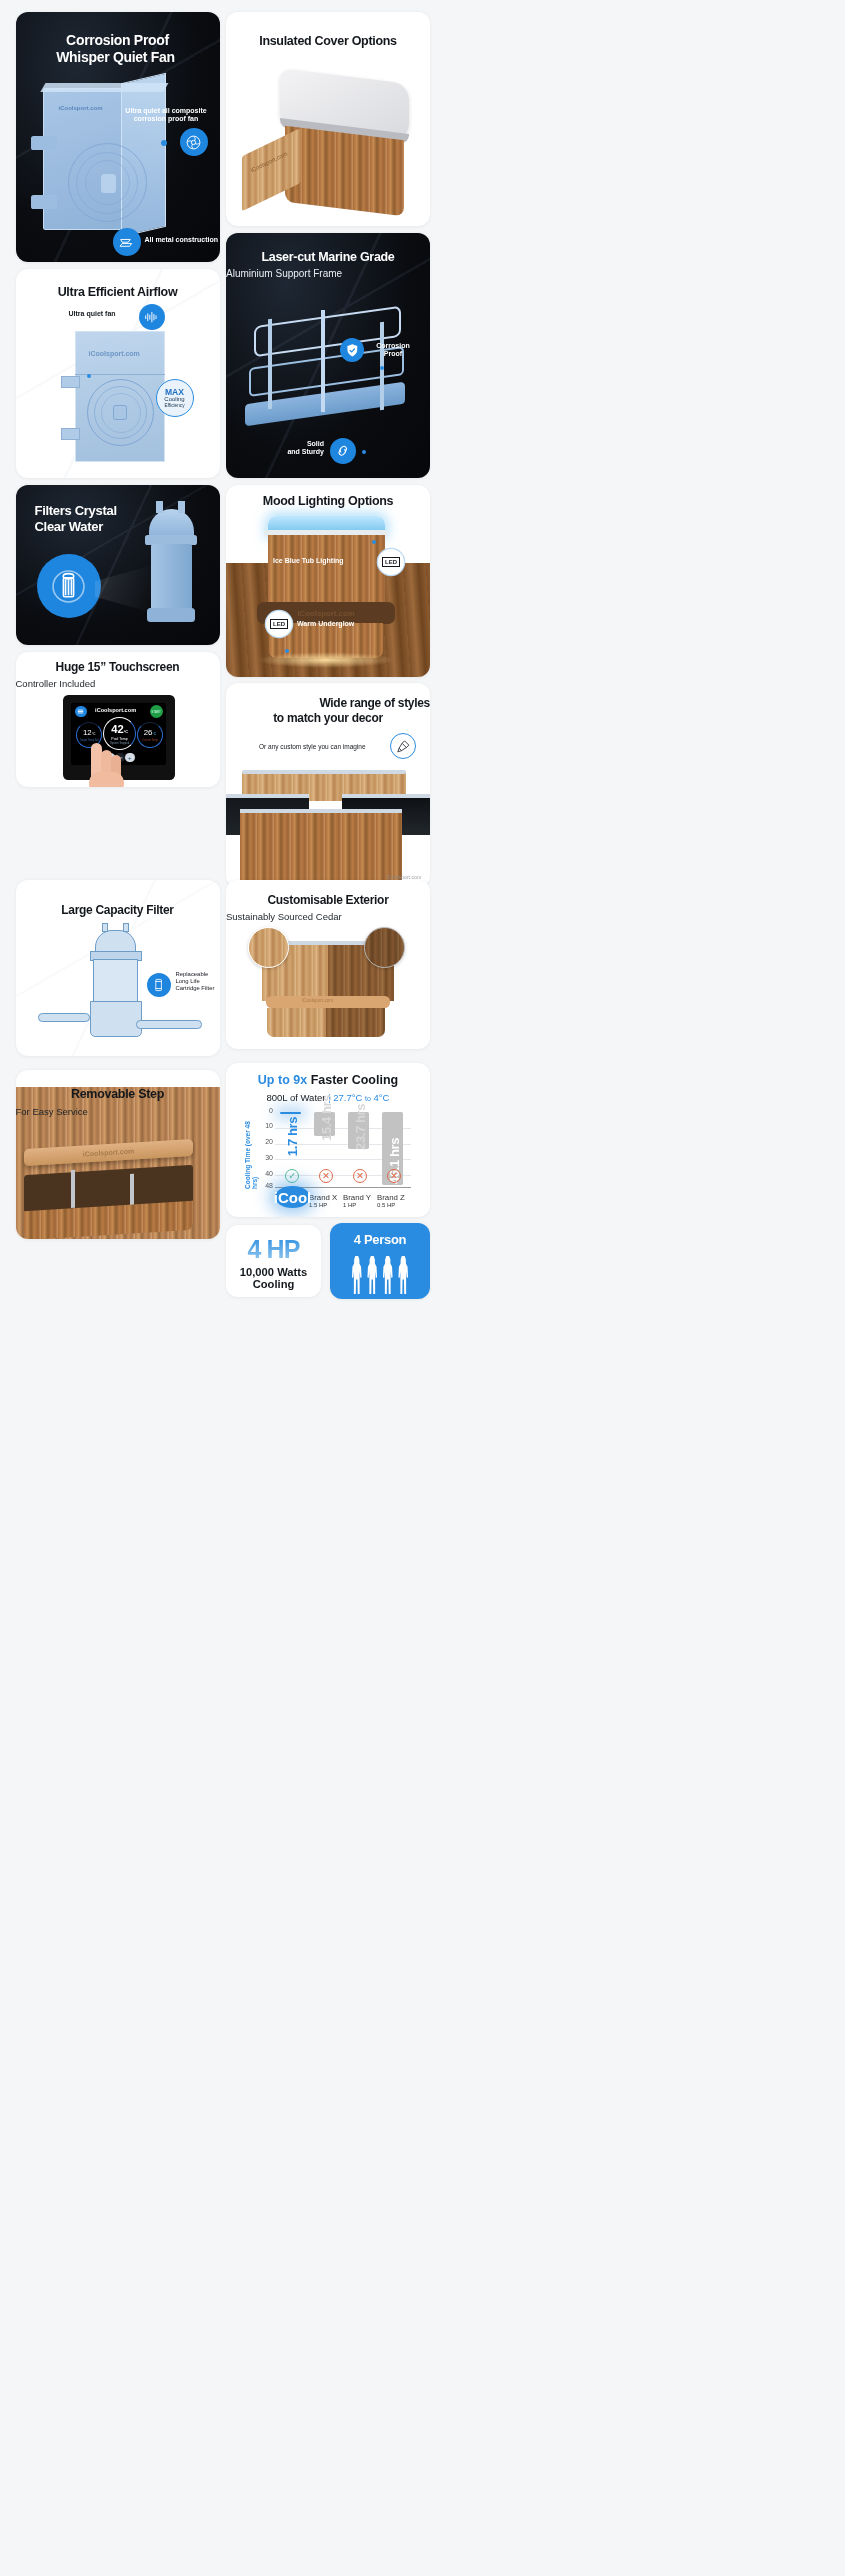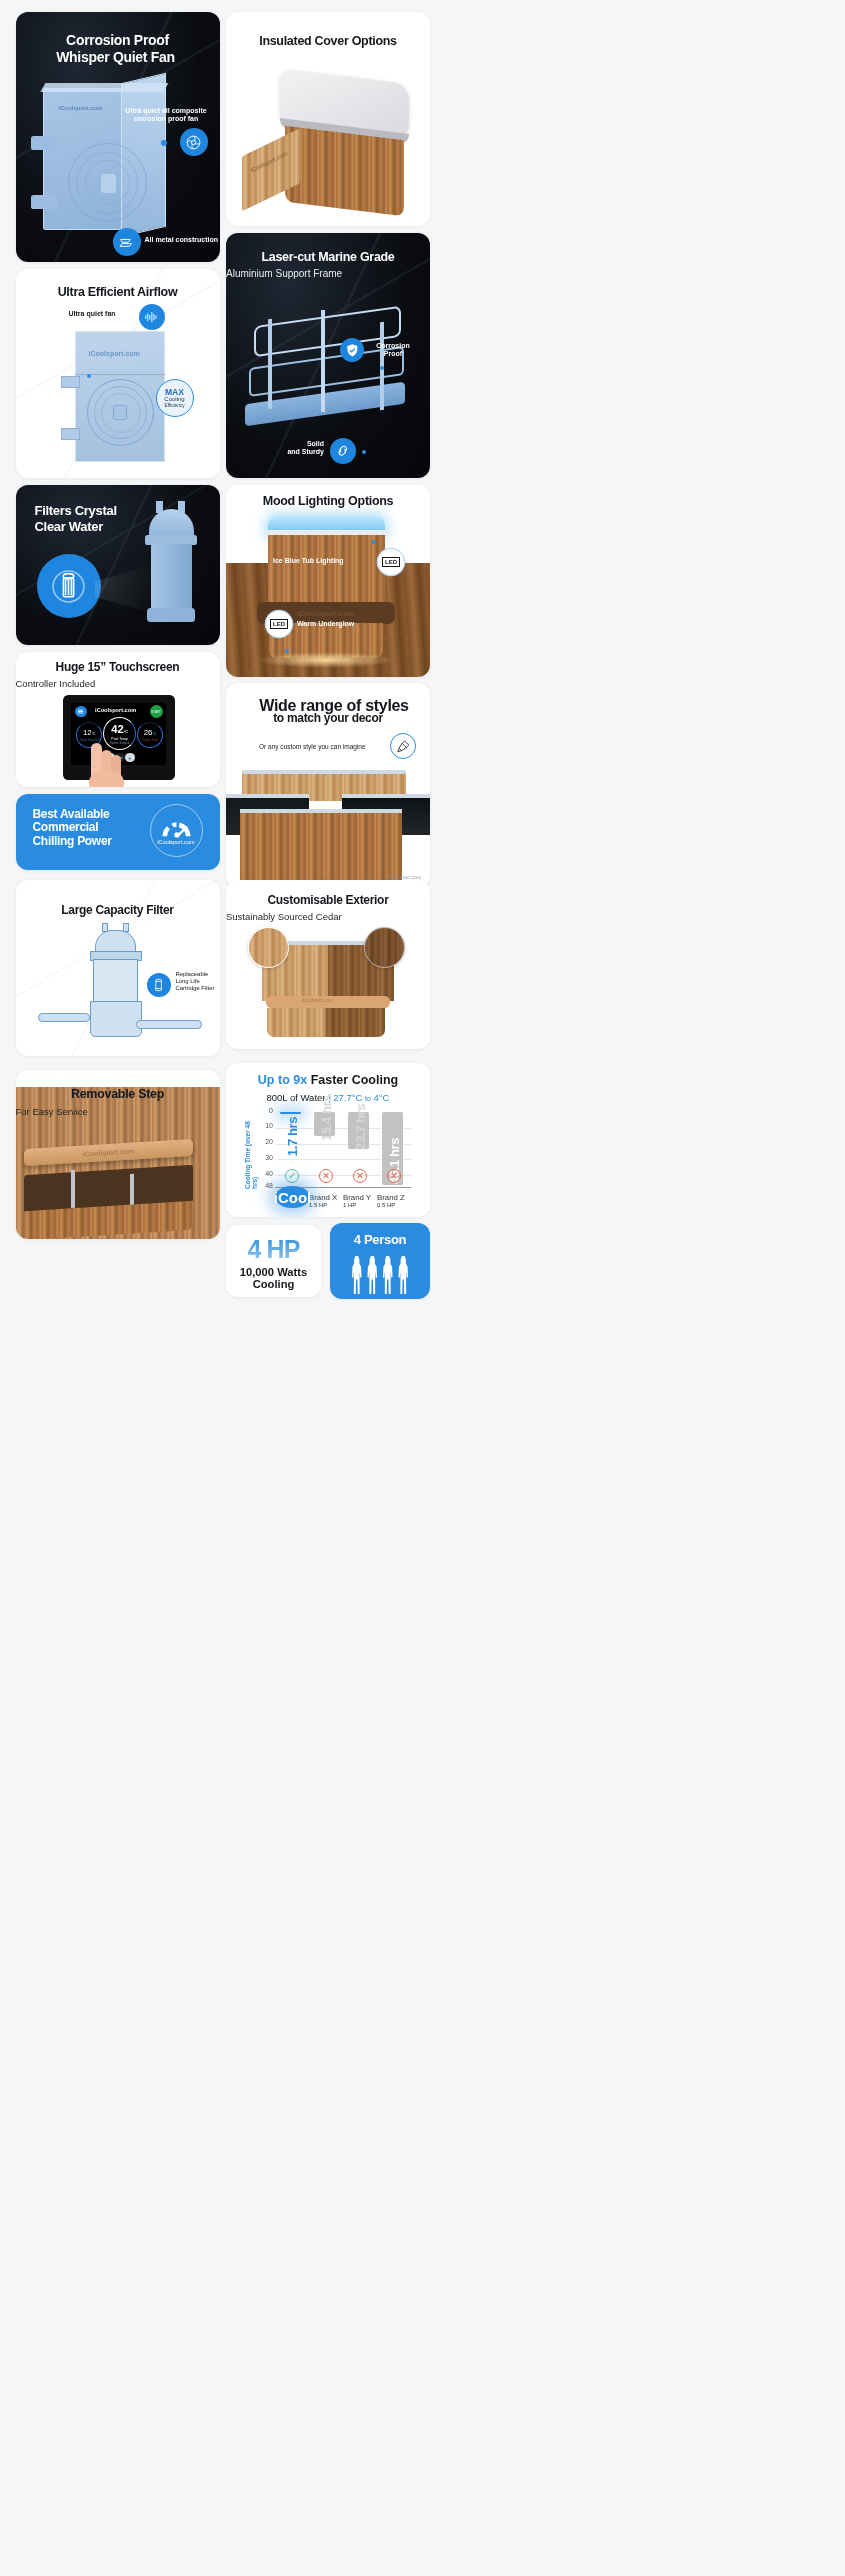--- a/index.html
+++ b/index.html
@@ -303,40 +303,23 @@
 
       <div style="position:absolute;left:21px;top:48px;width:47px;height:52px;">
         <div style="position:absolute;left:7px;top:0;width:11.2px;height:41px;background:#f3c2a8;border-radius:6px;"></div>
         <div style="position:absolute;left:17px;top:7px;width:11.2px;height:36px;background:#efb99d;border-radius:6px;"></div>
         <div style="position:absolute;left:27px;top:12px;width:10.4px;height:33px;background:#e9b094;border-radius:6px;"></div>
         <div style="position:absolute;left:5.2px;top:29px;width:35px;height:22.4px;background:#f0bb9f;border-radius:10.4px;"></div>
       </div>
     </div>
   </div>
 
-  <div class="card blue" style="left:15.5px; top:794px; width:204px; height:76px;">
-    <div style="position:absolute;left:17px;top:14px;">
-      <div class="title light left" style="font-size:12px;">Best Available</div>
-      <div class="title light left" style="font-size:12px;">Commercial</div>
-      <div class="title light left" style="font-size:12px;">Chilling Power</div>
-    </div>
-    <div style="position:absolute;right:17px;top:10.4px;width:53px;height:53px;border-radius:50%;border:0.9px solid rgba(255,255,255,.55);display:flex;flex-direction:column;align-items:center;justify-content:center;">
-      <svg width="35" height="21" viewBox="0 0 40 24">
-        <path d="M4 22a16 16 0 0 1 5-11.5l3.5 3.6A11 11 0 0 0 9.2 22z" fill="#fff"></path>
-        <path d="M14 7.6A15.8 15.8 0 0 1 20 6v5a10.8 10.8 0 0 0-3 .6z" fill="#fff"></path>
-        <path d="M23.5 6.4A16 16 0 0 1 36 22h-5.2a10.8 10.8 0 0 0-8.2-10.3z" fill="#fff"></path>
-        <path d="M31 10l-9.5 9.5 1.8 1.8L33 12z" fill="#fff"></path>
-        <circle cx="20.5" cy="20.5" r="3" fill="#fff"></circle>
-      </svg>
-      <div style="font-size:5.6px;color:#fff;margin-top:1.7px;">iCoolsport.com</div>
-    </div>
-  </div>
 
   <div class="card" style="left:226px; top:683px; width:204px; height:204px;">
-    <div class="title" style="position:absolute;left:12px;right:0;top:14px;font-size:16px;">Wide range of styles</div>
+    <div class="title" style="position:absolute;left:12px;right:0;top:14px;font-size:12px;text-align:right;">Wide range of styles</div>
     <div class="title" style="position:absolute;left:0;right:0;top:29px;font-size:12px;">to match your decor</div>
     <div class="cap dark" style="position:absolute;left:33px;top:60px;font-size:6.5px;font-weight:normal;">Or any custom style you can imagine</div>
     <div style="position:absolute;left:164px;top:50px;width:26px;height:26px;border-radius:50%;border:1.2px solid #2a8ce0;display:flex;align-items:center;justify-content:center;">
       <svg width="14.7" height="14.7" viewBox="0 0 24 24" fill="none" stroke="#15191e" stroke-width="1.3" stroke-linejoin="round">
         <path d="M14 3l7 7-4 4-7-7z"></path>
           <path d="M10 7l-5 8 4 4 8-5"></path>
           <path d="M5 15l-2 6 6-2"></path>
       </svg>
     </div>
     <div class="dot" style="left:141px;top:95px;width:4.3px;height:4.3px;"></div>

